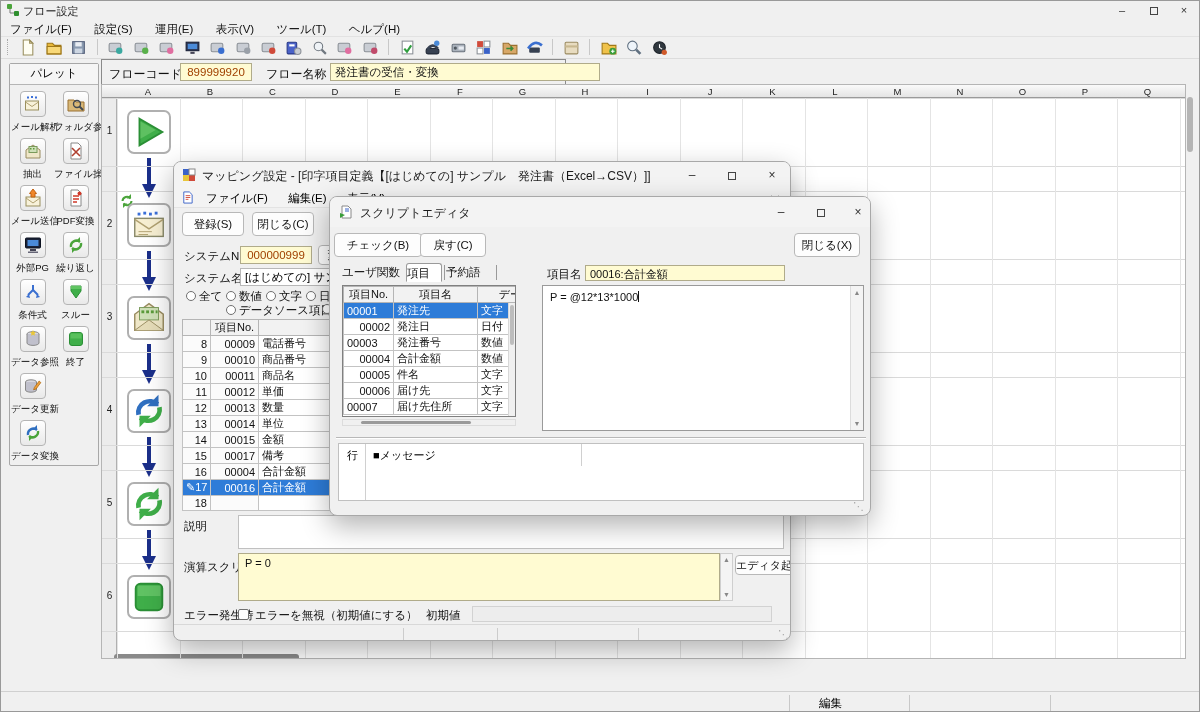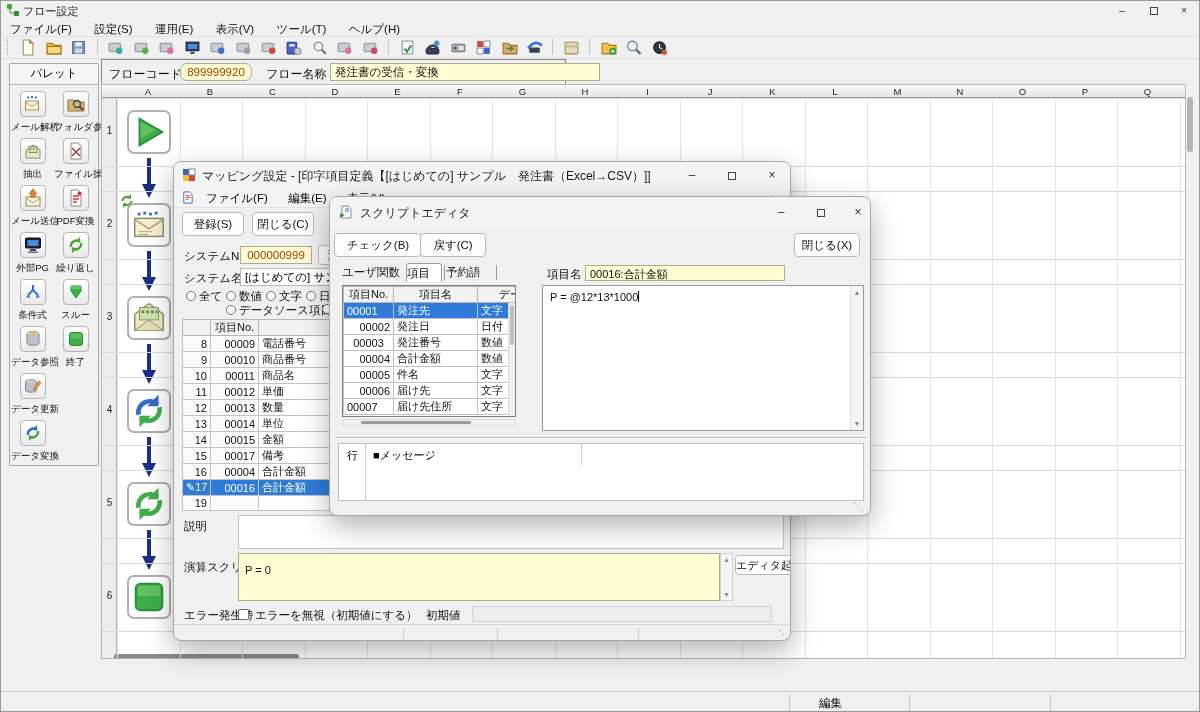--- a/index.html
+++ b/index.html
@@ -18,21 +18,21 @@
   #toolbar{left:0;top:36px;width:1200px;height:22px;background:#f0f0f0;border-bottom:1px solid #dcdcdc;padding-left:6px;}
   .ticon{display:inline-block;width:19px;height:19px;margin:1px 1px;vertical-align:top;}
   .ticon svg{width:17px;height:17px;margin:1px;}
   .tsep{display:inline-block;width:1px;height:16px;background:#c8c8c8;margin:2px 3px;vertical-align:top;}
   .tgrip{display:inline-block;width:3px;height:16px;margin:2px 3px 0 0;border-left:1px dotted #aaa;vertical-align:top;}
 
   
   #flowbar{left:100px;top:58px;width:465px;height:26px;border:1px solid #8a8a8a;background:#f0f0f0;font-size:12px;}
   #flowbar .lbl{position:absolute;top:6px;color:#111;}
   .yfield{background:#fffbd2;border:1px solid #b0ab8a;font-size:11.5px;color:#111;}
-  #flow-code-value{left:78px;top:3px;width:72px;height:18px;text-align:center;color:#a04000;line-height:17px;border-radius:7px;}
+  #flow-code-value{left:78px;top:3px;width:72px;height:18px;text-align:center;color:#a04000;line-height:17px;}
   #flow-name-value{left:228px;top:3px;width:270px;height:18px;padding-left:4px;line-height:17px;}
 
   
   #palette{left:8px;top:62px;width:90px;height:403px;background:#f0f0f0;border:1px solid #a8a8a8;border-radius:2px;}
   #palette .ptitle{display:block;text-align:center;font-size:11.5px;padding:2px 0 3px;border-bottom:1px solid #b5b5b5;background:#f5f5f5;}
   .pwrap{display:flex;flex-wrap:wrap;padding:3px 1px;}
   .pitem{width:43px;height:47px;text-align:center;position:relative;}
   .pibox{display:inline-block;width:26px;height:26px;border:1px solid #b5b5b5;border-radius:4px;background:linear-gradient(#fff,#e9e9e9);margin-top:3px;}
   .pibox svg{width:18px;height:18px;margin:3px;}
   .plbl{display:block;font-size:9.5px;white-space:nowrap;margin-top:1px;color:#111;}
@@ -557,32 +557,32 @@
             <td class="num">16</td>
             <td class="num">00004</td>
             <td>合計金額</td>
           </tr>
       <tr class="sel">
             <td class="num"><span>✎</span><span>17</span></td>
             <td class="num">00016</td>
             <td>合計金額</td>
           </tr>
       <tr>
-            <td class="num">19</td>
+            <td class="num">18</td>
             <td class="num"></td>
             <td></td>
           </tr>
     </tbody>
       </table>
 
     <span class="abs rlabel" style="left:10px;top:357px">説明</span>
     <div class="abs" style="left:64px;top:353px;width:546px;height:34px;background:#fff;border:1px solid #c0c0c0"></div>
 
     <span class="abs rlabel" style="left:10px;top:398px">演算スクリプト</span>
-    <div class="abs yfield" style="left:64px;top:391px;width:482px;height:48px;padding:10px 6px;font-size:11px">P = 0</div>
+    <div class="abs yfield" style="left:64px;top:391px;width:482px;height:48px;padding:3px 6px;font-size:11px">P = 0</div>
     <div class="abs sb-arrows" style="left:546px;top:391px;height:48px">
         <div style="margin-top:2px">▲</div>
         <div style="margin-top:28px">▼</div>
       </div>
     <div class="btn" style="left:561px;top:393px;width:64px;height:20px;line-height:18px;font-size:11px">エディタ起動(L</div>
 
     <span class="abs rlabel" style="left:10px;top:446px">エラー発生時</span>
     <span class="checkbox" style="left:64px;top:447px"></span>
     <span class="abs rlabel" style="left:81px;top:446px">エラーを無視（初期値にする）</span>
     <span class="abs rlabel" style="left:252px;top:446px">初期値</span>
@@ -636,21 +636,21 @@
               <td style="text-align:left">00001</td>
               <td>発注先</td>
               <td>文字</td>
             </tr>
         <tr>
               <td style="text-align:right">00002</td>
               <td>発注日</td>
               <td>日付</td>
             </tr>
         <tr>
-              <td style="text-align:center">00003</td>
+              <td style="text-align:left">00003</td>
               <td>発注番号</td>
               <td>数値</td>
             </tr>
         <tr>
               <td style="text-align:right">00004</td>
               <td>合計金額</td>
               <td>数値</td>
             </tr>
         <tr>
               <td style="text-align:right">00005</td>

